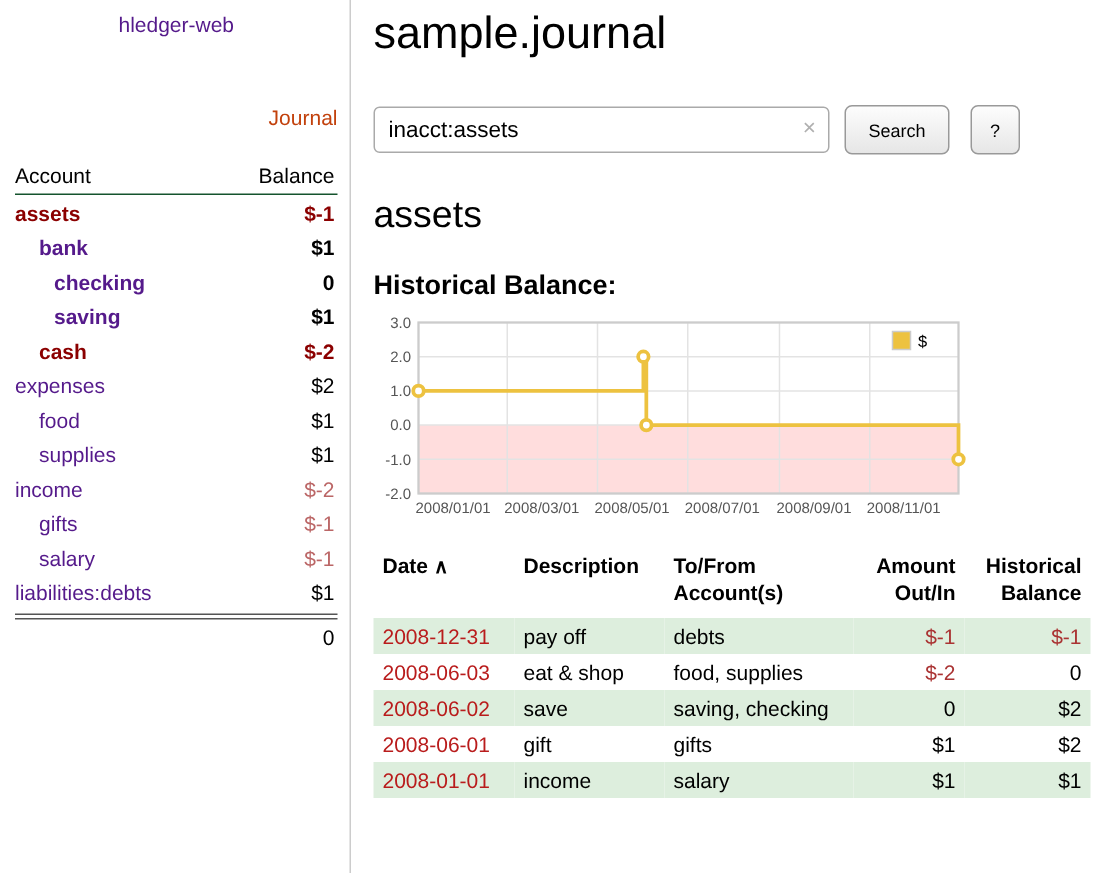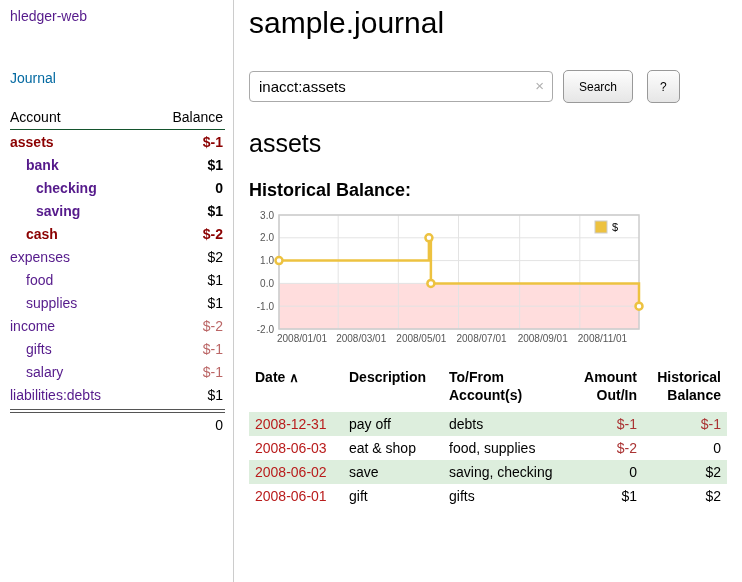--- a/index.html
+++ b/index.html
@@ -10,22 +10,22 @@
   }
   .page { display: flex; width: 742px; height: 582px; }
 
   
   .sidebar {
     width: 234px; flex-shrink: 0;
     border-right: 1px solid #ccc;
     padding: 8px 8px 0 10px;
   }
   .sidebar a { text-decoration: none; cursor: pointer; }
-  .app-link { display: block; font-size: 14px; color: #551A8B; margin-bottom: 46px; }
-  .journal-link { display: block; font-size: 14px; color: #0369a1; margin-bottom: 20px; }
+  .app-link { display: block; font-size: 14px; color: #551A8B; margin-bottom: 46px; text-align: center; }
+  .journal-link { display: block; font-size: 14px; color: #c2410c; margin-bottom: 20px; text-align: right; }
   .acct-header {
     display: flex; justify-content: space-between;
     font-size: 14px; padding: 3px 2px 4px 0;
     border-bottom: 1px solid #14532d;
   }
   .acct-row { display: flex; justify-content: space-between; font-size: 14px; padding: 3.5px 2px 3.5px 0; }
   .acct-row .name { color: #551A8B; }
   .acct-row .bal { color: #000; text-align: right; }
   .indent-1 { padding-left: 16px; }
   .indent-2 { padding-left: 26px; }
@@ -247,16 +247,23 @@
           <td class="c-amt">0</td>
           <td class="c-bal">$2</td>
         </tr>
         <tr>
           <td class="c-date"><a class="date-link">2008-06-01</a></td>
           <td class="c-desc">gift</td>
           <td class="c-acct">gifts</td>
           <td class="c-amt">$1</td>
           <td class="c-bal">$2</td>
         </tr>
+        <tr>
+          <td class="c-date"><a class="date-link">2008-01-01</a></td>
+          <td class="c-desc">income</td>
+          <td class="c-acct">salary</td>
+          <td class="c-amt">$1</td>
+          <td class="c-bal">$1</td>
+        </tr>
       </tbody>
     </table>
   </main>
 </div>
 
 </body></html>

